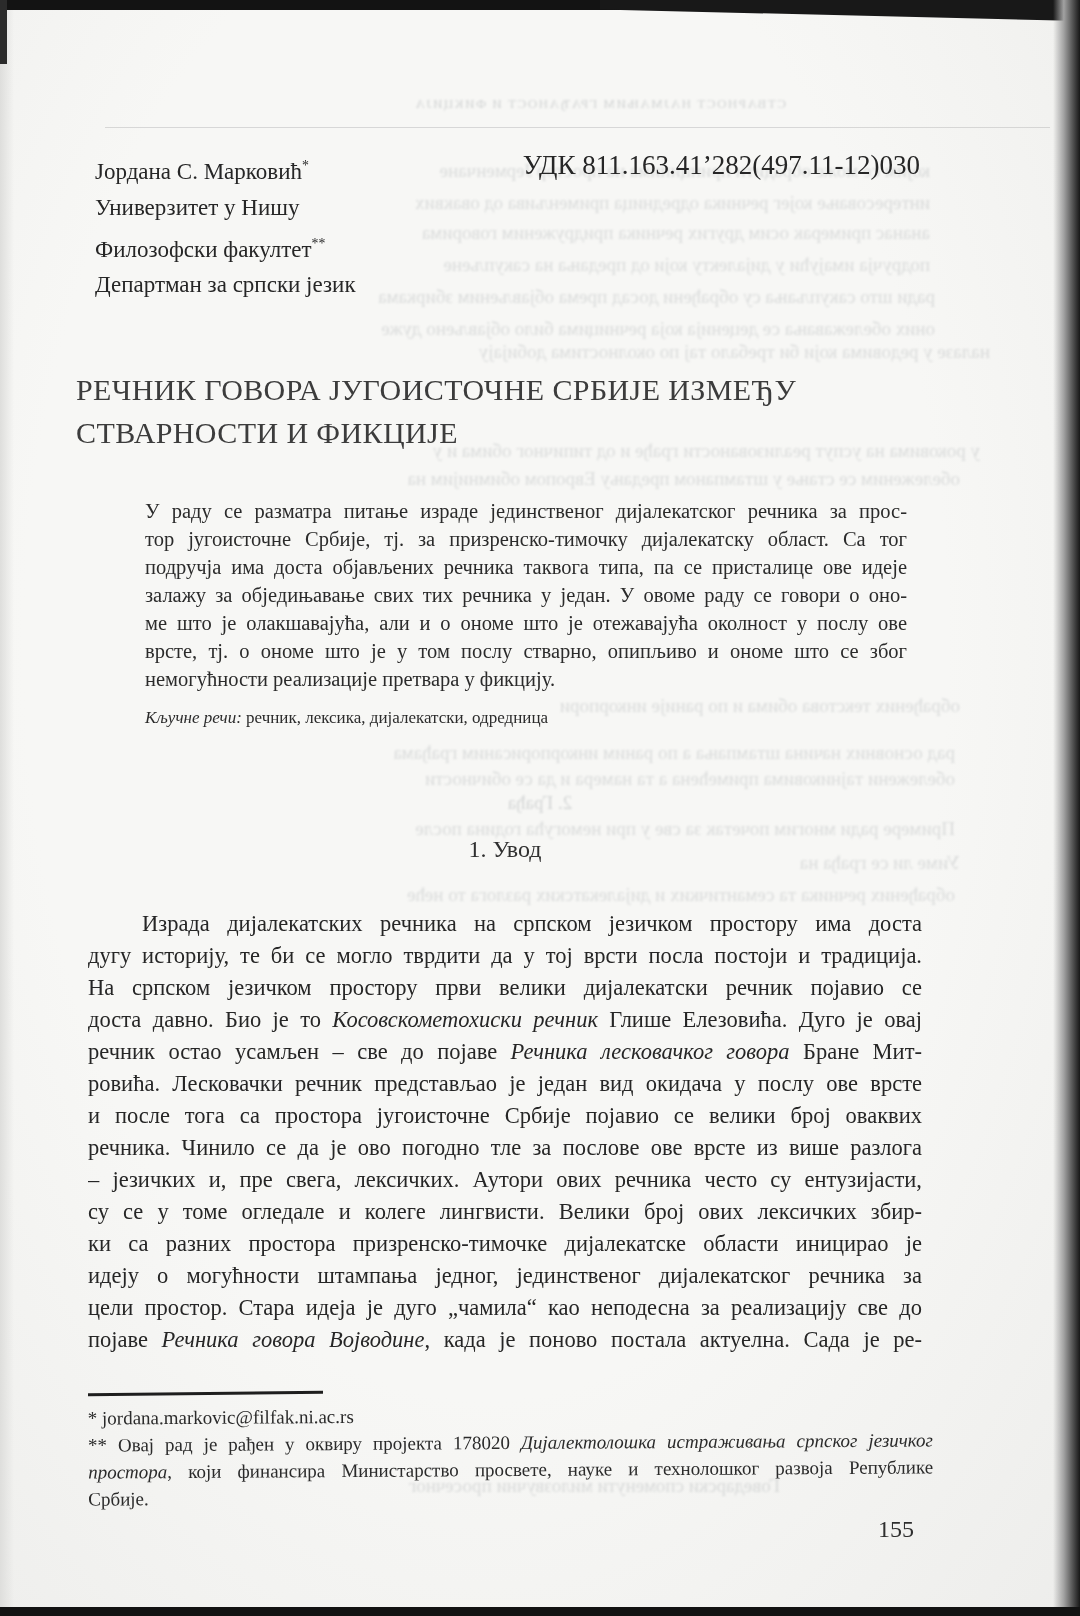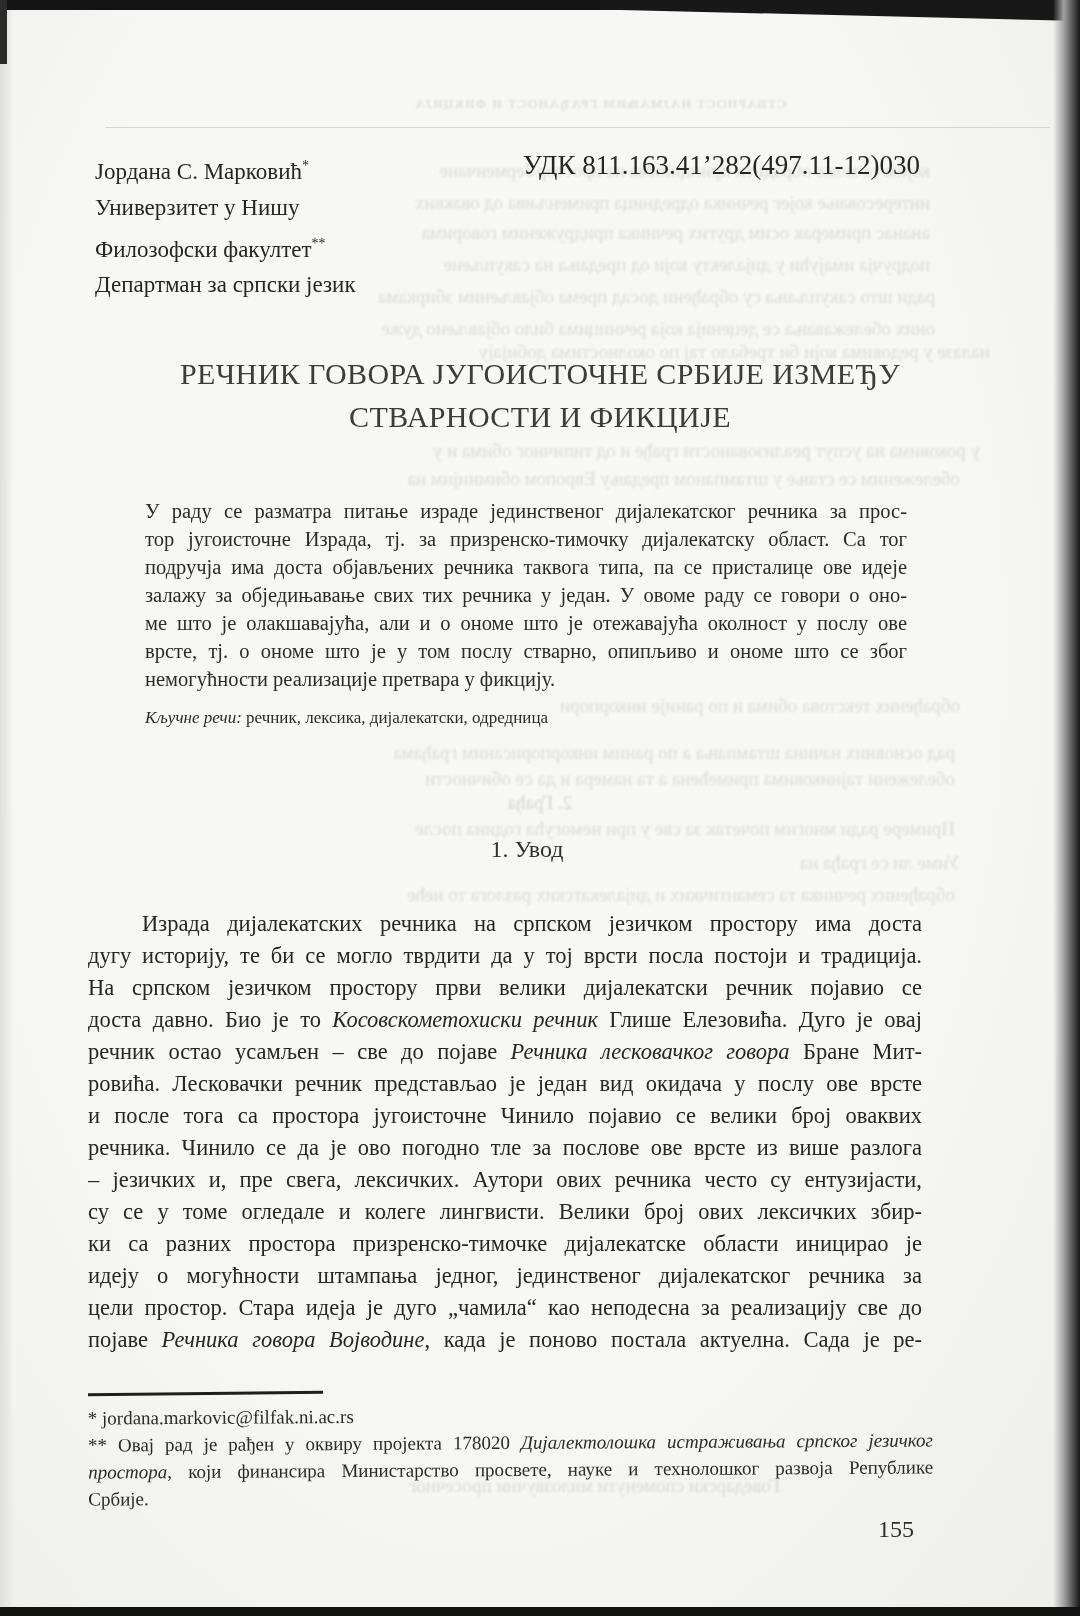--- a/index.html
+++ b/index.html
@@ -38,30 +38,30 @@
   .b12{top:768px;left:95px;width:860px;}
   .b13{top:792px;left:340px;width:400px;text-align:center;opacity:.32;}
   .b14{top:818px;left:95px;width:860px;}
   .b15{top:852px;left:620px;width:340px;}
   .b16{top:884px;left:95px;width:860px;}
   .b17{top:1475px;left:330px;width:450px;}
   
   .author-block{position:absolute;top:148px;left:95px;font-size:23px;line-height:36px;}
   .author-block sup,.fn sup{font-size:60%;}
   .udc{position:absolute;top:150px;right:160px;font-size:27px;}
-  .title{position:absolute;top:352px;left:60px;width:960px;margin:0;text-align:center;
+  .title{position:absolute;top:352px;left:60px;width:960px;margin:16px;
     font-size:30px;font-weight:normal;line-height:43px;color:#3c3c3c;letter-spacing:.4px;}
   .abstract{position:absolute;top:497px;left:145px;width:762px;font-size:20.5px;color:#2b2b2b;}
   .abstract .jline,.abstract .pline{height:28px;line-height:28px;overflow:hidden;}
   .jline{text-align:justify;}
   .jline::after{content:"";display:inline-block;width:100%;height:0;}
   .keywords{position:absolute;top:708px;left:145px;font-size:17px;color:#2b2b2b;}
   .em{font-style:italic;}
   .section-heading{position:absolute;top:836px;left:0;width:1010px;margin:0;text-align:center;
-    font-size:24px;font-weight:normal;color:#303030;padding-left:22px;}
+    font-size:24px;font-weight:normal;color:#303030;}
   .body-text{position:absolute;top:908px;left:88px;width:834px;font-size:22.5px;}
   .body-text .jline,.body-text .pline{height:32px;line-height:32px;overflow:hidden;}
   .indent{padding-left:54px;}
   .fn-rule{position:absolute;top:1392px;left:88px;width:235px;height:3px;background:#1e1e1e;
     transform:rotate(-0.6deg);}
   .fn{position:absolute;top:1402px;left:88px;width:845px;font-size:19px;color:#2b2b2b;
     transform:rotate(-0.35deg);}
   .fn .jline,.fn .pline{height:27px;line-height:27px;overflow:hidden;}
   .page-number{position:absolute;top:1516px;left:878px;font-size:24px;color:#2f2f2f;}
 </style>
@@ -99,42 +99,42 @@
 
   <div class="udc">УДК 811.163.41’282(497.11-12)030</div>
 
   <h1 class="title">
     <span>РЕЧНИК ГОВОРА ЈУГОИСТОЧНЕ СРБИЈЕ ИЗМЕЂУ</span><br>
     <span>СТВАРНОСТИ И ФИКЦИЈЕ</span>
   </h1>
 
   <div class="abstract">
     <div class="jline">У раду се разматра питање израде јединственог дијалекатског речника за прос-</div>
-    <div class="jline">тор југоисточне Израда, тј. за призренско-тимочку дијалекатску област. Са тог</div>
+    <div class="jline">тор југоисточне Србије, тј. за призренско-тимочку дијалекатску област. Са тог</div>
     <div class="jline">подручја има доста објављених речника таквога типа, па се присталице ове идеје</div>
     <div class="jline">залажу за обједињавање свих тих речника у један. У овоме раду се говори о оно-</div>
     <div class="jline">ме што је олакшавајућа, али и о ономе што је отежавајућа околност у послу ове</div>
     <div class="jline">врсте, тј. о ономе што је у том послу стварно, опипљиво и ономе што се због</div>
     <div class="pline">немогућности реализације претвара у фикцију.</div>
   </div>
 
   <div class="keywords">
     <span class="em">Кључне речи:</span><span> речник, лексика, дијалекатски, одредница</span>
   </div>
 
   <h2 class="section-heading">1. Увод</h2>
 
   <div class="body-text">
     <div class="jline indent">Израда дијалекатских речника на српском језичком простору има доста</div>
     <div class="jline">дугу историју, те би се могло тврдити да у тој врсти посла постоји и традиција.</div>
     <div class="jline">На српском језичком простору први велики дијалекатски речник појавио се</div>
     <div class="jline"><span>доста давно. Био је то </span><span class="em">Косовскометохиски речник</span><span> Глише Елезовића. Дуго је овај</span></div>
     <div class="jline"><span>речник остао усамљен – све до појаве </span><span class="em">Речника лесковачког говора</span><span> Бране Мит-</span></div>
     <div class="jline">ровића. Лесковачки речник представљао је један вид окидача у послу ове врсте</div>
-    <div class="jline">и после тога са простора југоисточне Чинило појавио се велики број оваквих</div>
+    <div class="jline">и после тога са простора југоисточне Србије појавио се велики број оваквих</div>
     <div class="jline">речника. Чинило се да је ово погодно тле за послове ове врсте из више разлога</div>
     <div class="jline">– језичких и, пре свега, лексичких. Аутори ових речника често су ентузијасти,</div>
     <div class="jline">су се у томе огледале и колеге лингвисти. Велики број ових лексичких збир-</div>
     <div class="jline">ки са разних простора призренско-тимочке дијалекатске области иницирао је</div>
     <div class="jline">идеју о могућности штампања једног, јединственог дијалекатског речника за</div>
     <div class="jline">цели простор. Стара идеја је дуго „чамила“ као неподесна за реализацију све до</div>
     <div class="jline"><span>појаве </span><span class="em">Речника говора Војводине</span><span>, када је поново постала актуелна. Сада је ре-</span></div>
   </div>
 
   <div class="fn-rule"></div>

